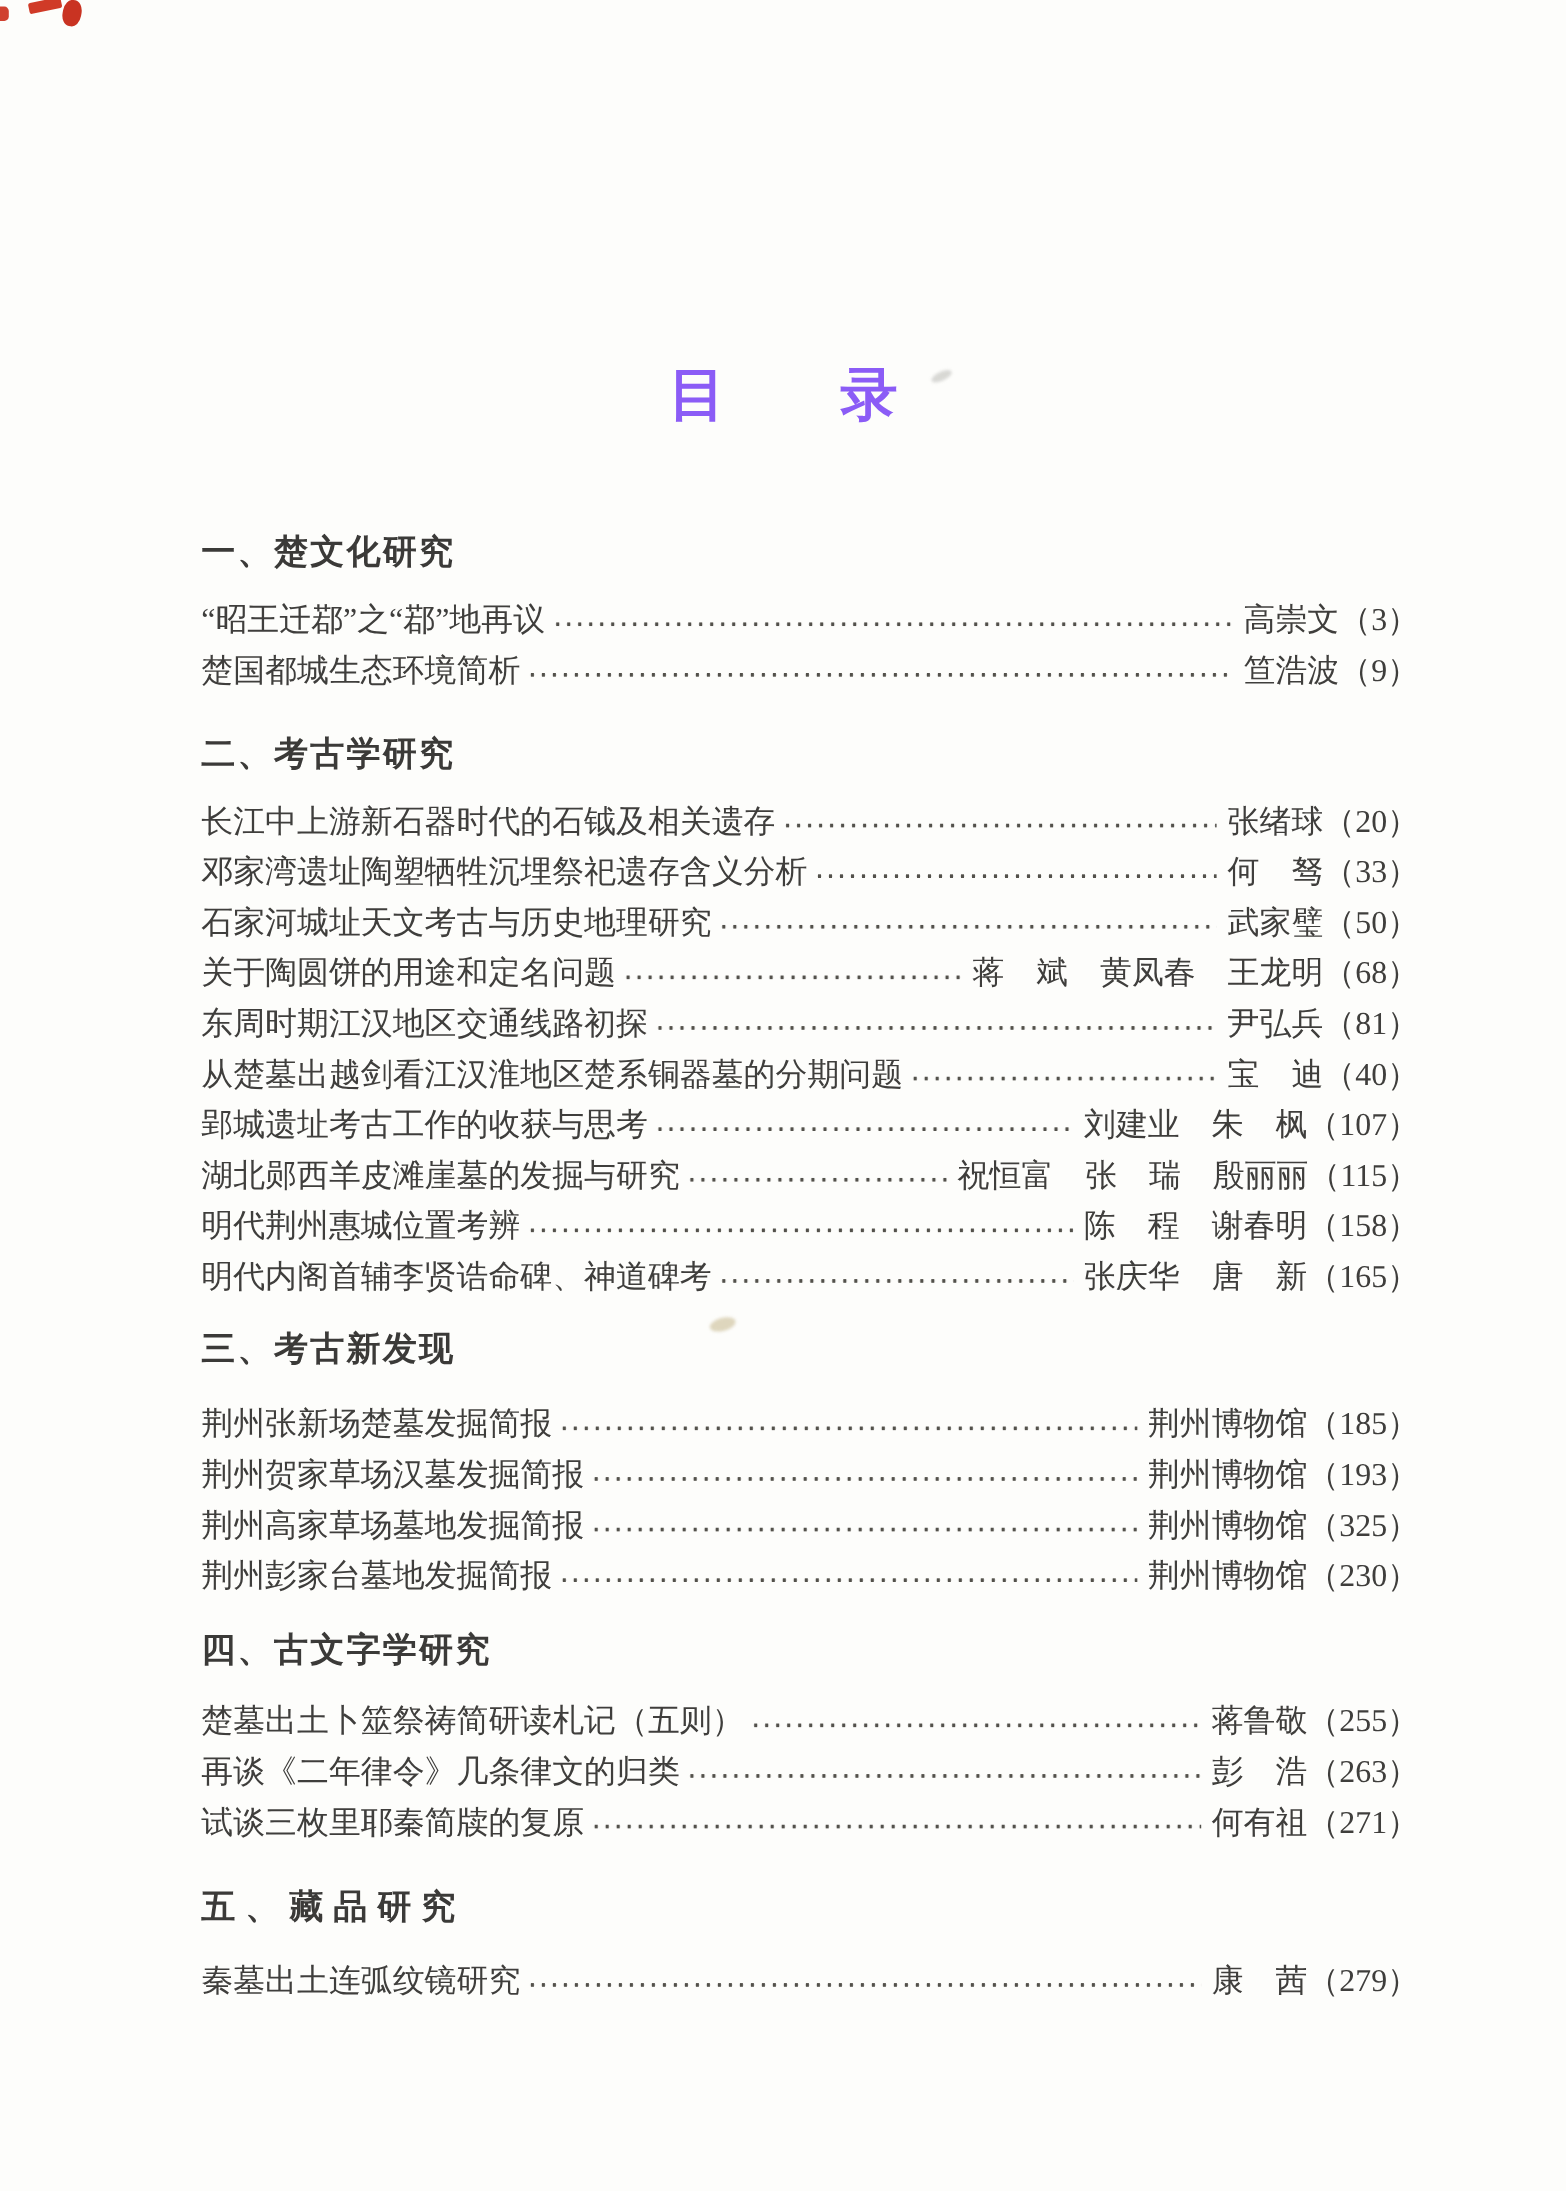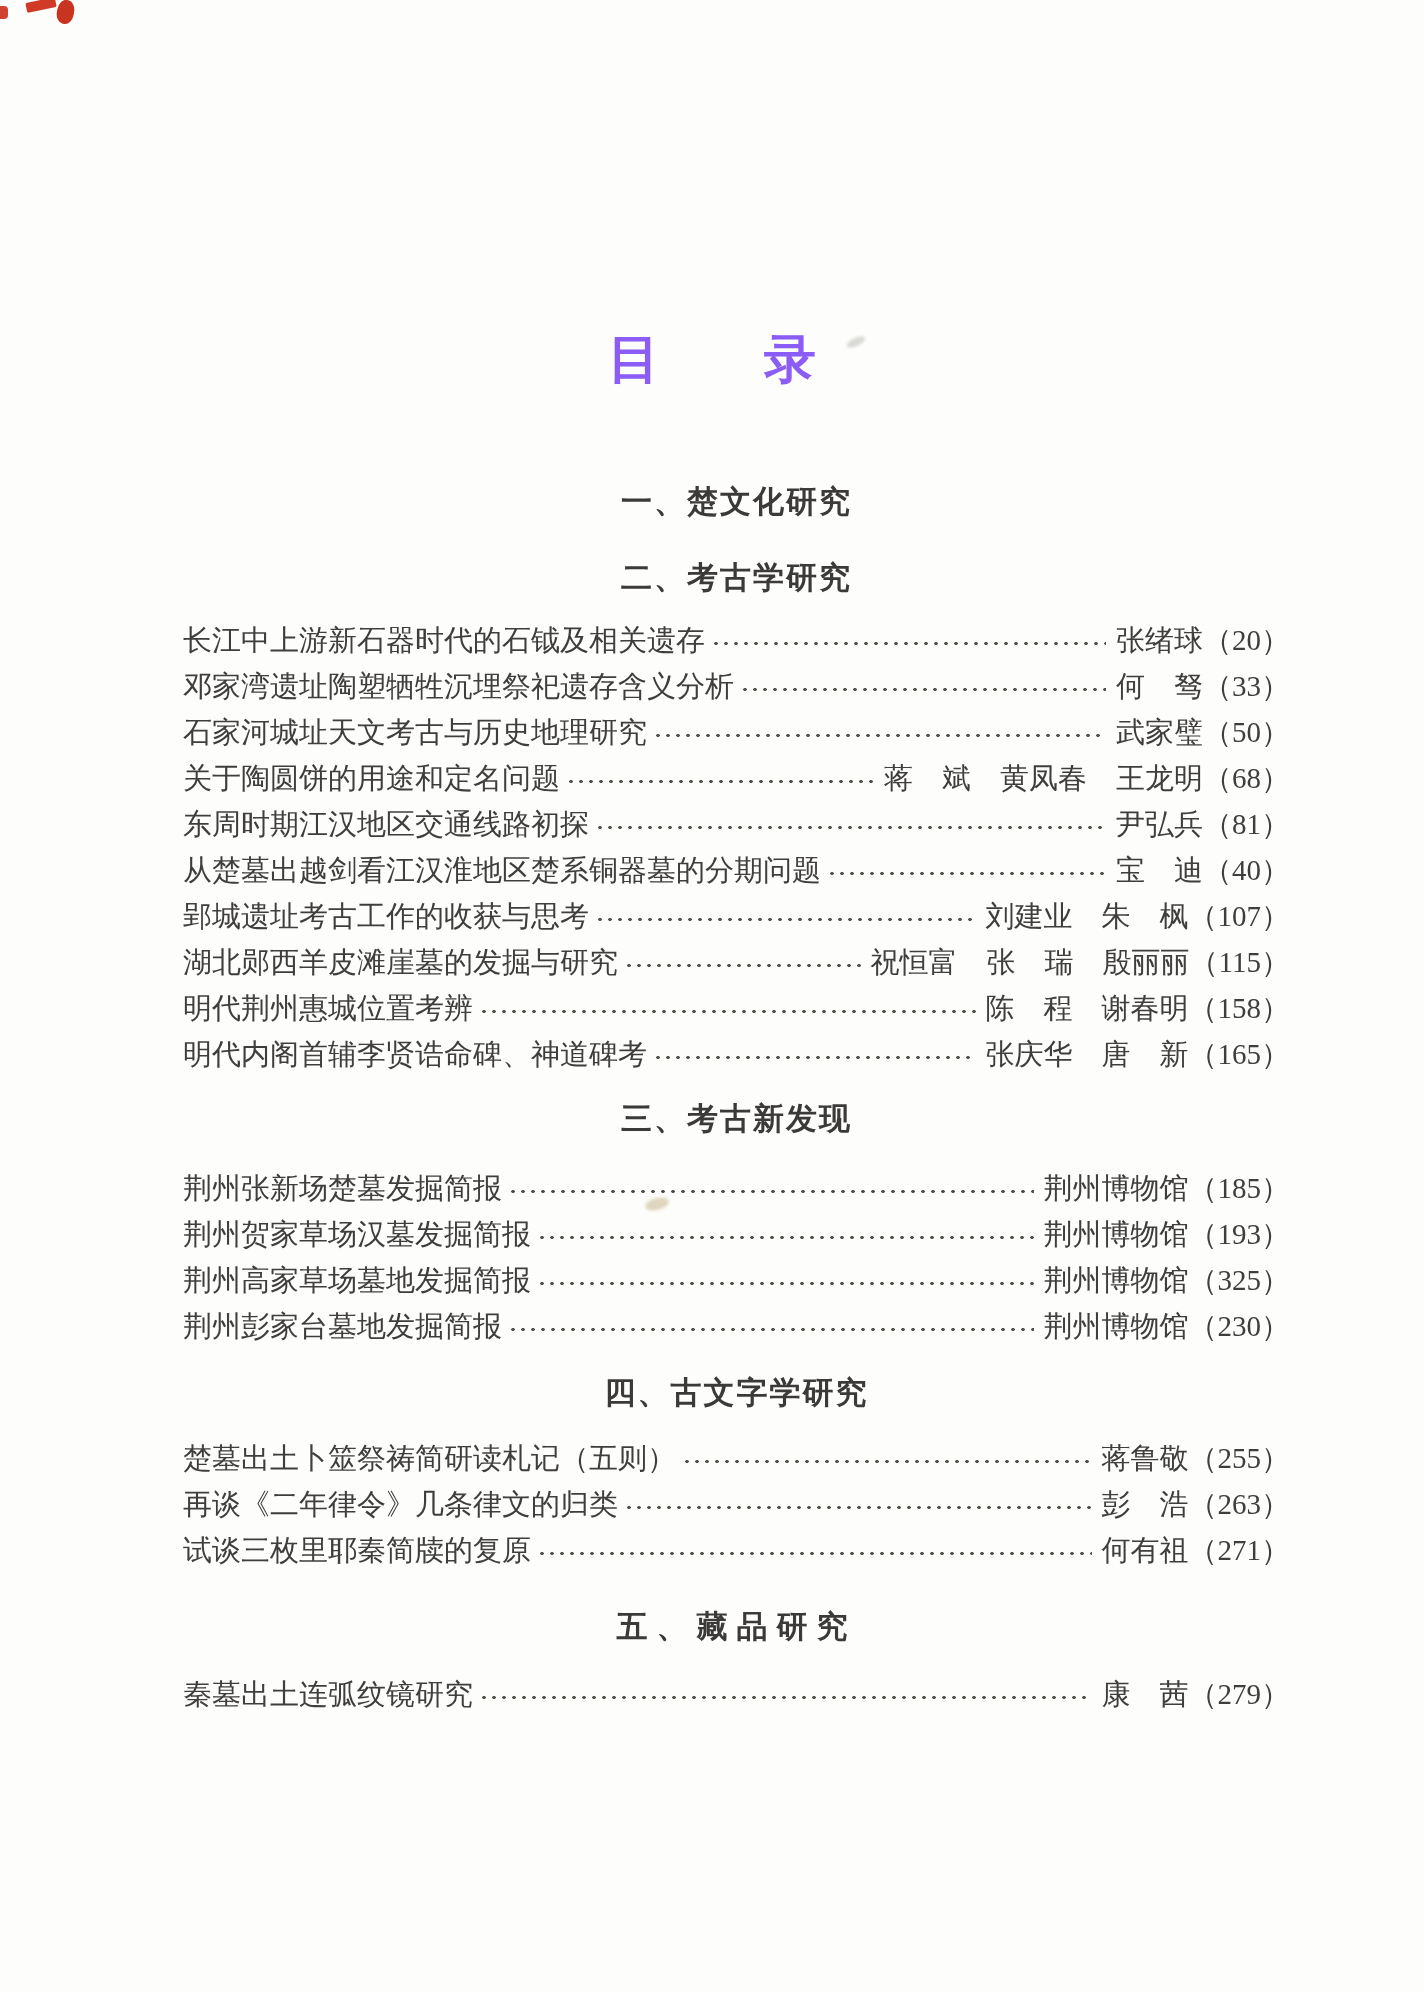--- a/index.html
+++ b/index.html
@@ -19,21 +19,21 @@
     font-size: 52px;
     line-height: 60px;
     font-weight: 700;
     color: #8b5cf6;
     font-family: "Liberation Serif", "DejaVu Serif", serif;
   }
   .toc {
     padding: 0 134px 0 183px;
   }
   .section-heading {
-    text-align: center;
+    text-align: left;
     font-family: "Liberation Sans", "DejaVu Sans", sans-serif;
     font-weight: 700;
     font-size: 31px;
     line-height: 48px;
     color: #3b3a38;
     letter-spacing: 2px;
   }
   .h1m { margin: 88px 0 15px; }
   .h2m { margin: 28px 0 15px; }
   .h3m { margin: 18px 0 22px; }
@@ -77,20 +77,34 @@
 <div class="edge-mark mark-b"></div>
 <div class="edge-mark mark-c"></div>
 <div class="smudge smudge-b"></div>
 <div class="smudge smudge-a"></div>
 
 <div class="doc-title">目　　录</div>
 
 <div class="toc">
 
   <div class="section-heading h1m">一、楚文化研究</div>
+  <div class="entries">
+    <div class="entry">
+      <span class="entry-title">“昭王迁鄀”之“鄀”地再议</span>
+      <span class="dot-leader"></span>
+      <span class="entry-authors">高崇文</span>
+      <span class="entry-page">（3）</span>
+    </div>
+    <div class="entry">
+      <span class="entry-title">楚国都城生态环境简析</span>
+      <span class="dot-leader"></span>
+      <span class="entry-authors">笪浩波</span>
+      <span class="entry-page">（9）</span>
+    </div>
+  </div>
 
   <div class="section-heading h2m">二、考古学研究</div>
   <div class="entries">
     <div class="entry">
       <span class="entry-title">长江中上游新石器时代的石钺及相关遗存</span>
       <span class="dot-leader"></span>
       <span class="entry-authors">张绪球</span>
       <span class="entry-page">（20）</span>
     </div>
     <div class="entry">

